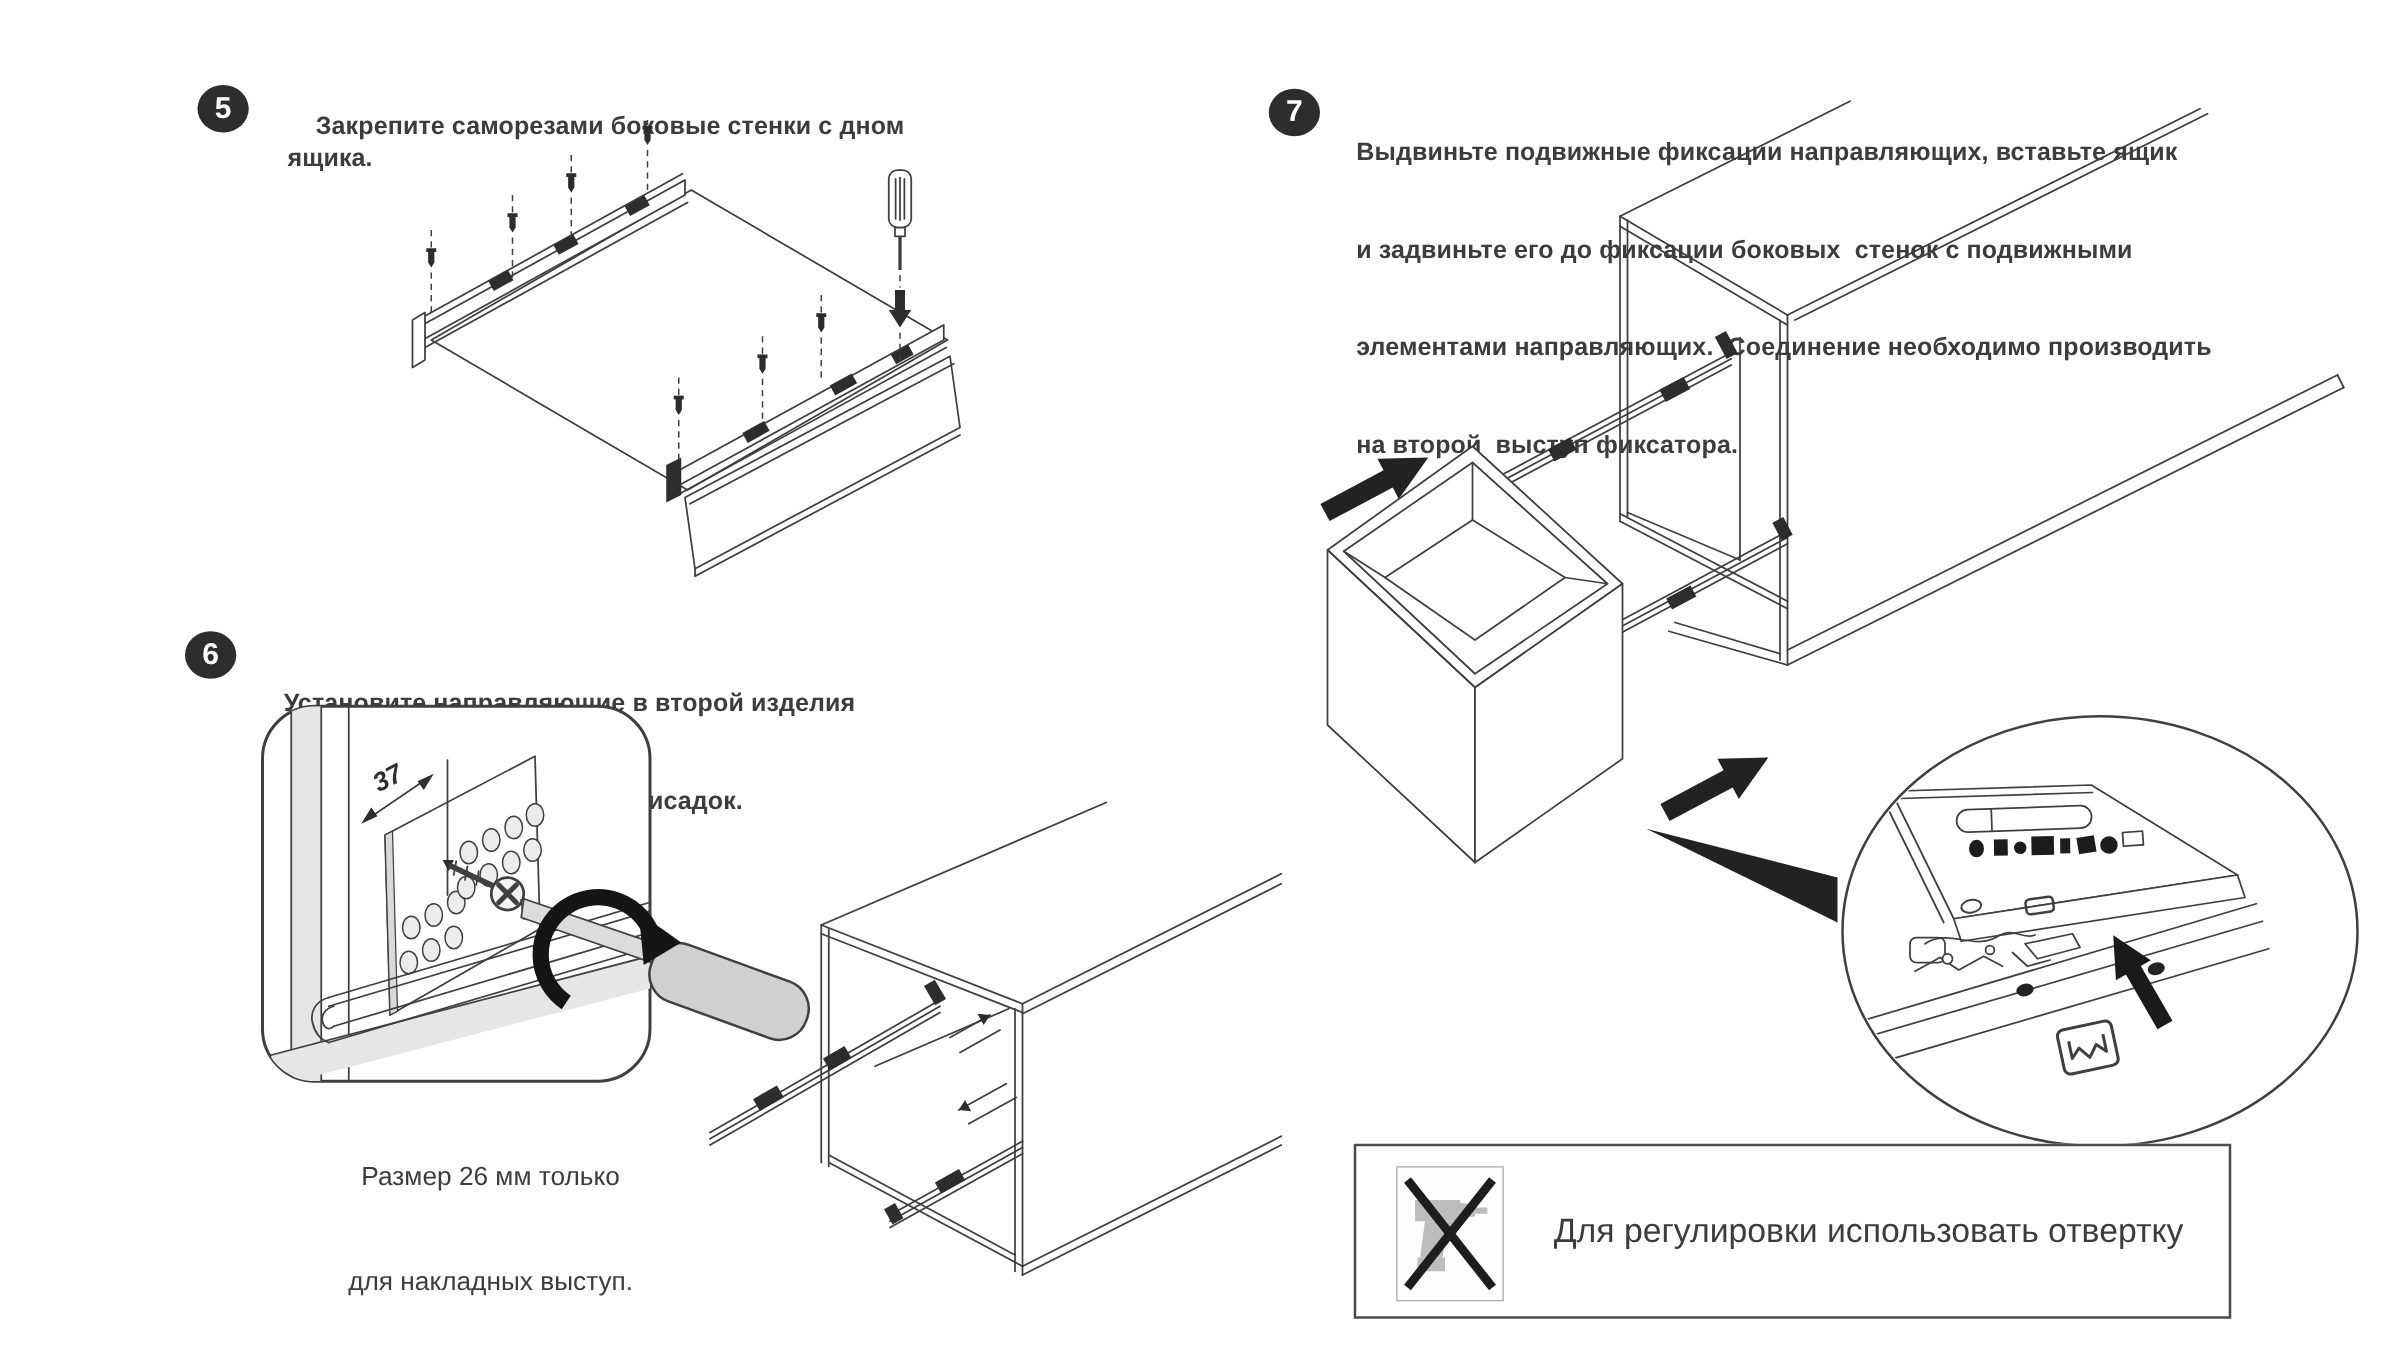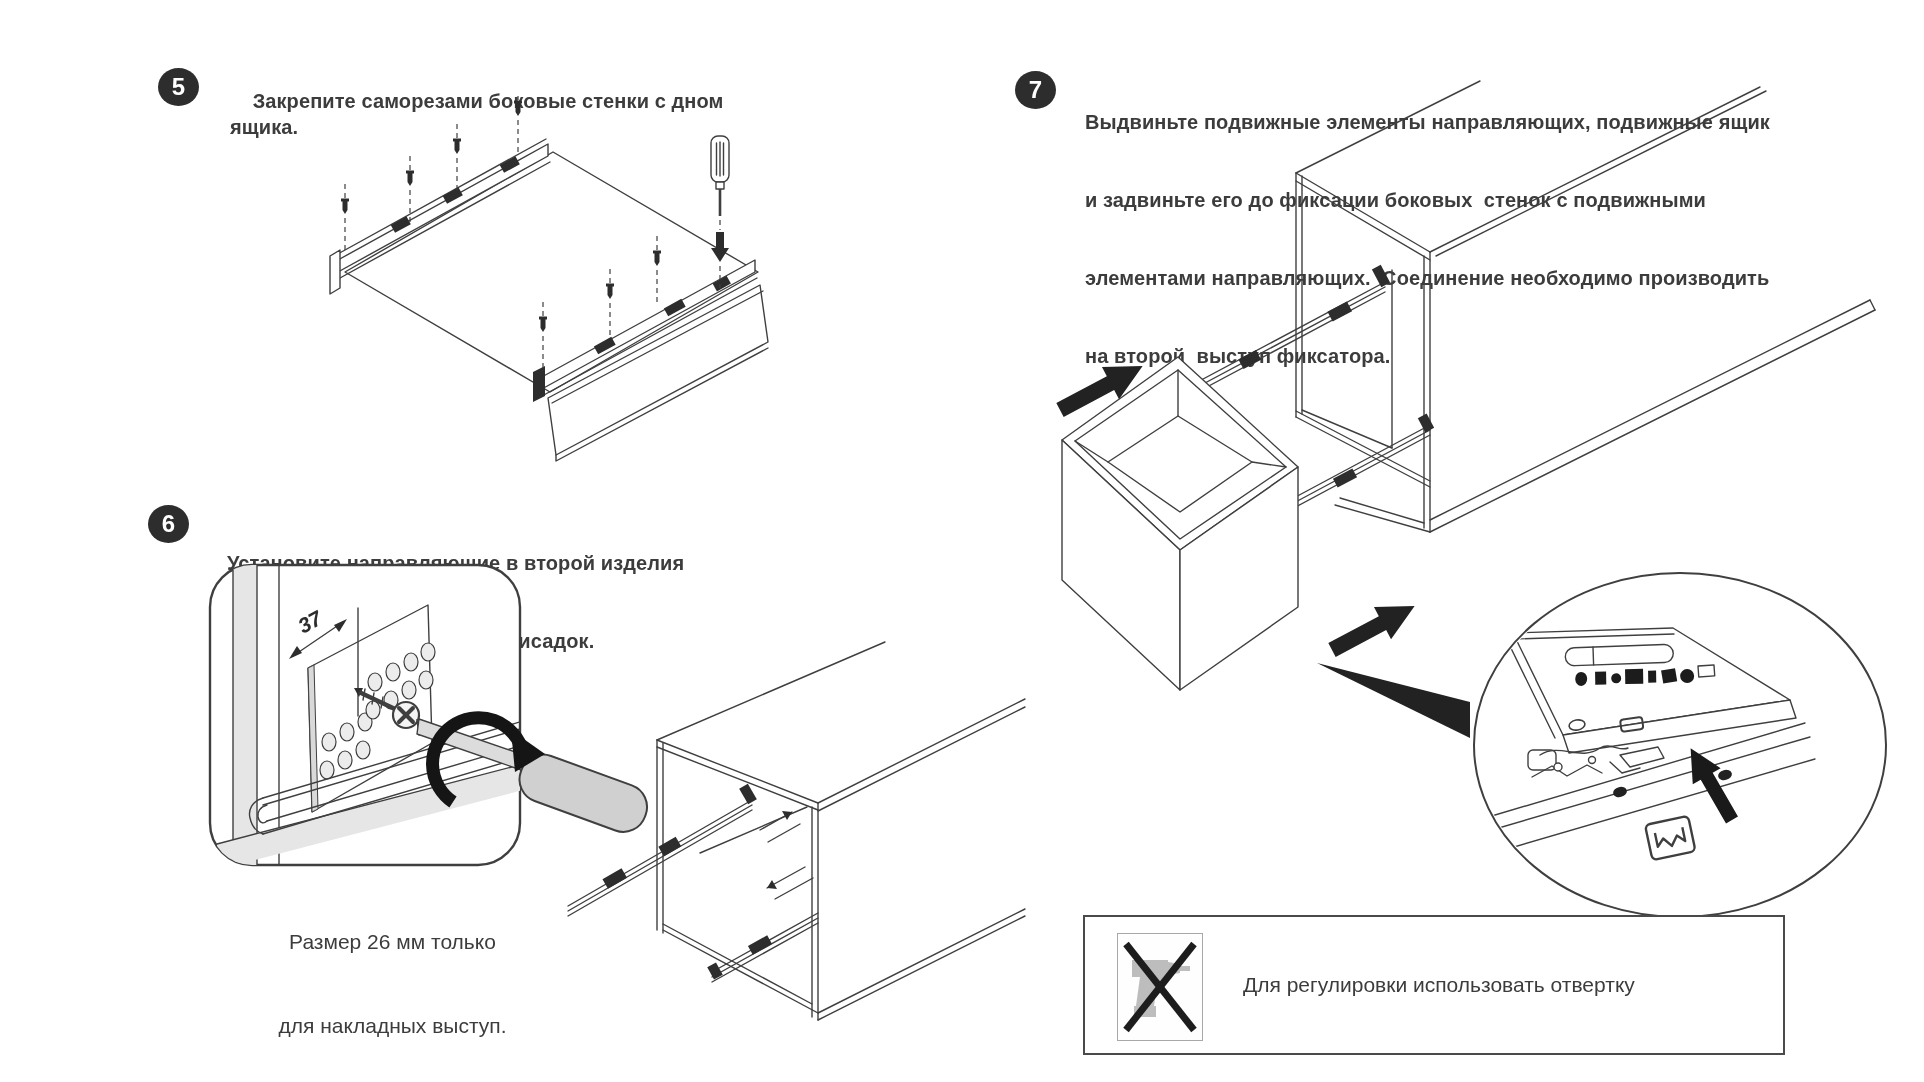--- a/index.html
+++ b/index.html
@@ -27,21 +27,21 @@
   .warnbox {
     position:absolute; left:1083px; top:915px; width:702px; height:140px;
     border:2px solid #4a4a4a; background:#fff;
   }
   .warn-icon-box {
     position:absolute; left:32px; top:16px; width:86px; height:108px;
     border:1px solid #a8a8a8; background:#fefefe;
   }
   .warn-text {
     position:absolute; left:158px; top:50%; transform:translateY(-50%);
-    font-size:21px; color:#3c3c3c; white-space:pre-wrap;
+    font-size:27px; color:#3c3c3c; white-space:pre-wrap;
   }
   svg { display:block; }
   .ln { stroke:#3f3f3f; stroke-width:1.4; fill:none; stroke-linejoin:round; stroke-linecap:round; }
   .lnw { stroke:#3f3f3f; stroke-width:1.4; fill:#ffffff; stroke-linejoin:round; }
   .dash { stroke:#3f3f3f; stroke-width:1.2; fill:none; stroke-dasharray:5 4; }
   .blk { fill:#2d2d2d; stroke:none; }
 </style>
 </head>
 <body>
 
@@ -281,21 +281,21 @@
 
   <div class="caption" style="left:205px; top:872px; width:375px;">
     <div>Размер 26 мм только</div>
     <div>для накладных выступ.</div>
   </div>
 
   <div class="badge" style="left:1015px; top:71px;">
     <span>7</span>
   </div>
   <div class="step-text" style="left:1085px; top:57px; width:780px;">
-    <div>Выдвиньте подвижные элементы направляющих, подвижные ящик</div>
+    <div>Выдвиньте подвижные фиксации направляющих, вставьте ящик</div>
     <div>и задвиньте его до фиксации боковых  стенок с подвижными</div>
     <div>элементами направляющих.  Соединение необходимо производить</div>
     <div>на второй  выступ фиксатора.</div>
   </div>
 
   <svg class="illu" style="left:1040px; top:80px;" width="850" height="690" viewBox="0 0 850 690">
     <defs>
       <g id="arrow7">
           <polygon points="0,-6 44,-6 44,-14 72,0 44,14 44,6 0,6" fill="#222"></polygon>
         </g>

